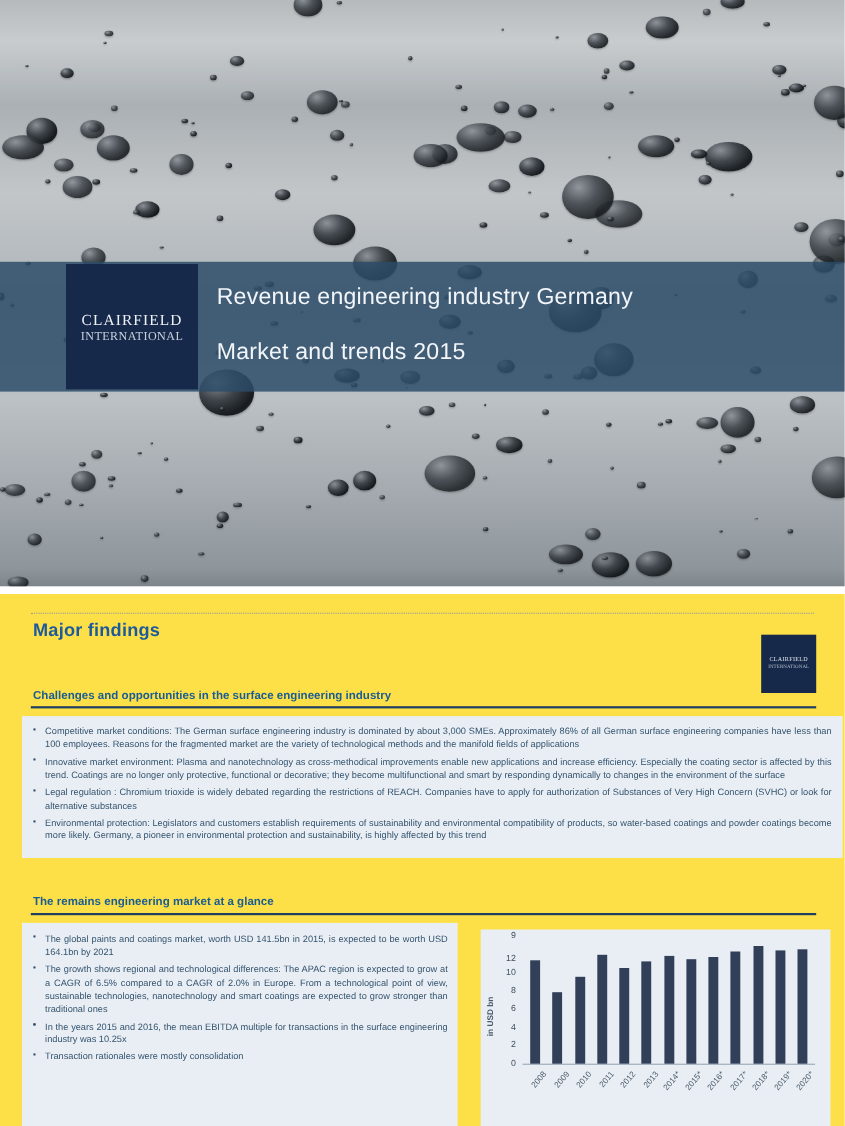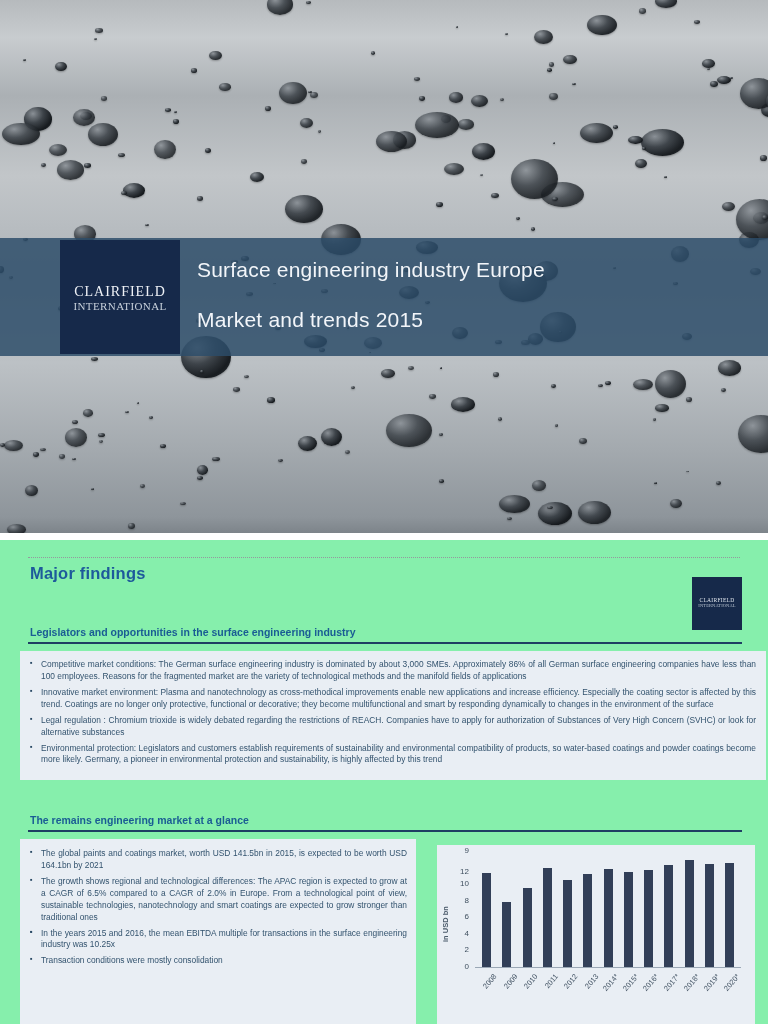--- a/index.html
+++ b/index.html
@@ -30,21 +30,21 @@
     background:#16294a;text-align:center;color:#e8ecf2;
     font-family:"Liberation Serif",serif;
   }
   .logo-l1{font-size:14px;letter-spacing:1px;margin-top:44px;color:#eef1f6;}
   .logo-l2{font-size:11px;letter-spacing:0.4px;color:#c7d0db;}
   .titles{position:absolute;left:197px;top:0;color:#f2f5f9;z-index:3;}
   .t1{font-size:21px;font-weight:400;margin-top:20px;letter-spacing:0.2px;}
   .t2{font-size:21px;font-weight:400;margin-top:26px;letter-spacing:0.2px;}
 
   
-  #page2{position:absolute;left:0;top:540px;width:768px;height:484px;background:#86efac;overflow:hidden;}
+  #page2{position:absolute;left:0;top:540px;width:768px;height:484px;background:#fde047;overflow:hidden;}
   .dotline{position:absolute;left:28px;top:17px;width:712px;border-top:1px dotted #94999e;}
   h1#heading{
     position:absolute;left:30px;top:24px;margin:0;
     font-size:16.5px;font-weight:bold;color:#1d5a9b;letter-spacing:0.2px;
   }
   .logo-box.small{left:692px;top:37px;width:50px;height:53px;}
   .logo-box.small .logo-l1{font-size:5.5px;letter-spacing:0.3px;margin-top:20px;color:#dfe5ec;}
   .logo-box.small .logo-l2{font-size:4.5px;letter-spacing:0.1px;color:#b9c3d0;}
 
   .sec-h{
@@ -314,57 +314,57 @@
         <div class="drop" style="left: 749.686px; top: 268.133px; width: 10.881px; height: 7.181px; opacity: 0.83;"></div>
         <div class="drop" style="left: 120.723px; top: 191.097px; width: 6.20302px; height: 4.31333px; opacity: 0.84;"></div>
         <div class="drop" style="left: 439.379px; top: 479.446px; width: 4.85909px; height: 3.7199px; opacity: 0.95;"></div>
       </div>
     <div class="banner">
       <div class="logo-box">
         <div class="logo-l1">CLAIRFIELD</div>
         <div class="logo-l2">INTERNATIONAL</div>
       </div>
       <div class="titles">
-        <div class="t1">Surface engineering industry Europe</div>
+        <div class="t1">Revenue engineering industry Germany</div>
         <div class="t2">Market and trends 2015</div>
       </div>
     </div>
   </section>
 
   <section id="page2">
     <div class="dotline"></div>
     <h1 id="heading">Major findings</h1>
 
     <div class="logo-box small">
       <div class="logo-l1">CLAIRFIELD</div>
       <div class="logo-l2">INTERNATIONAL</div>
     </div>
 
     <div class="sec-h" id="sec1h">
-      <span>Legislators and opportunities in the surface engineering industry</span>
+      <span>Challenges and opportunities in the surface engineering industry</span>
     </div>
     <div class="block" id="block1">
       <ul id="list1">
           <li><span class="marker">▪</span><span>Competitive market conditions: The German surface engineering industry is dominated by about 3,000 SMEs. Approximately 86% of all German surface engineering companies have less than 100 employees. Reasons for the fragmented market are the variety of technological methods and the manifold fields of applications</span></li>
           <li><span class="marker">▪</span><span>Innovative market environment: Plasma and nanotechnology as cross-methodical improvements enable new applications and increase efficiency. Especially the coating sector is affected by this trend. Coatings are no longer only protective, functional or decorative; they become multifunctional and smart by responding dynamically to changes in the environment of the surface</span></li>
           <li><span class="marker">▪</span><span>Legal regulation : Chromium trioxide is widely debated regarding the restrictions of REACH. Companies have to apply for authorization of Substances of Very High Concern (SVHC) or look for alternative substances</span></li>
           <li><span class="marker">▪</span><span>Environmental protection: Legislators and customers establish requirements of sustainability and environmental compatibility of products, so water-based coatings and powder coatings become more likely. Germany, a pioneer in environmental protection and sustainability, is highly affected by this trend</span></li>
         </ul>
     </div>
 
     <div class="sec-h" id="sec2h">
       <span>The remains engineering market at a glance</span>
     </div>
     <div class="block" id="block2">
       <ul id="list2">
           <li><span class="marker">▪</span><span>The global paints and coatings market, worth USD 141.5bn in 2015, is expected to be worth USD 164.1bn by 2021</span></li>
           <li><span class="marker">▪</span><span>The growth shows regional and technological differences: The APAC region is expected to grow at a CAGR of 6.5% compared to a CAGR of 2.0% in Europe. From a technological point of view, sustainable technologies, nanotechnology and smart coatings are expected to grow stronger than traditional ones</span></li>
           <li><span class="marker">▪</span></li>
           <li><span class="marker">▪</span><span>In the years 2015 and 2016, the mean EBITDA multiple for transactions in the surface engineering industry was 10.25x</span></li>
-          <li><span class="marker">▪</span><span>Transaction conditions were mostly consolidation</span></li>
+          <li><span class="marker">▪</span><span>Transaction rationales were mostly consolidation</span></li>
         </ul>
     </div>
 
     <div id="chart">
       <div class="c-body">
         <div class="c-ylab">in USD bn</div>
         <div class="plot" id="plot">
           <div class="bars" id="bars">
               <div class="bar" style="height: 94.4571px; background: rgb(50, 63, 88);"></div>
               <div class="bar" style="height: 64.6286px; background: rgb(50, 63, 88);"></div>

